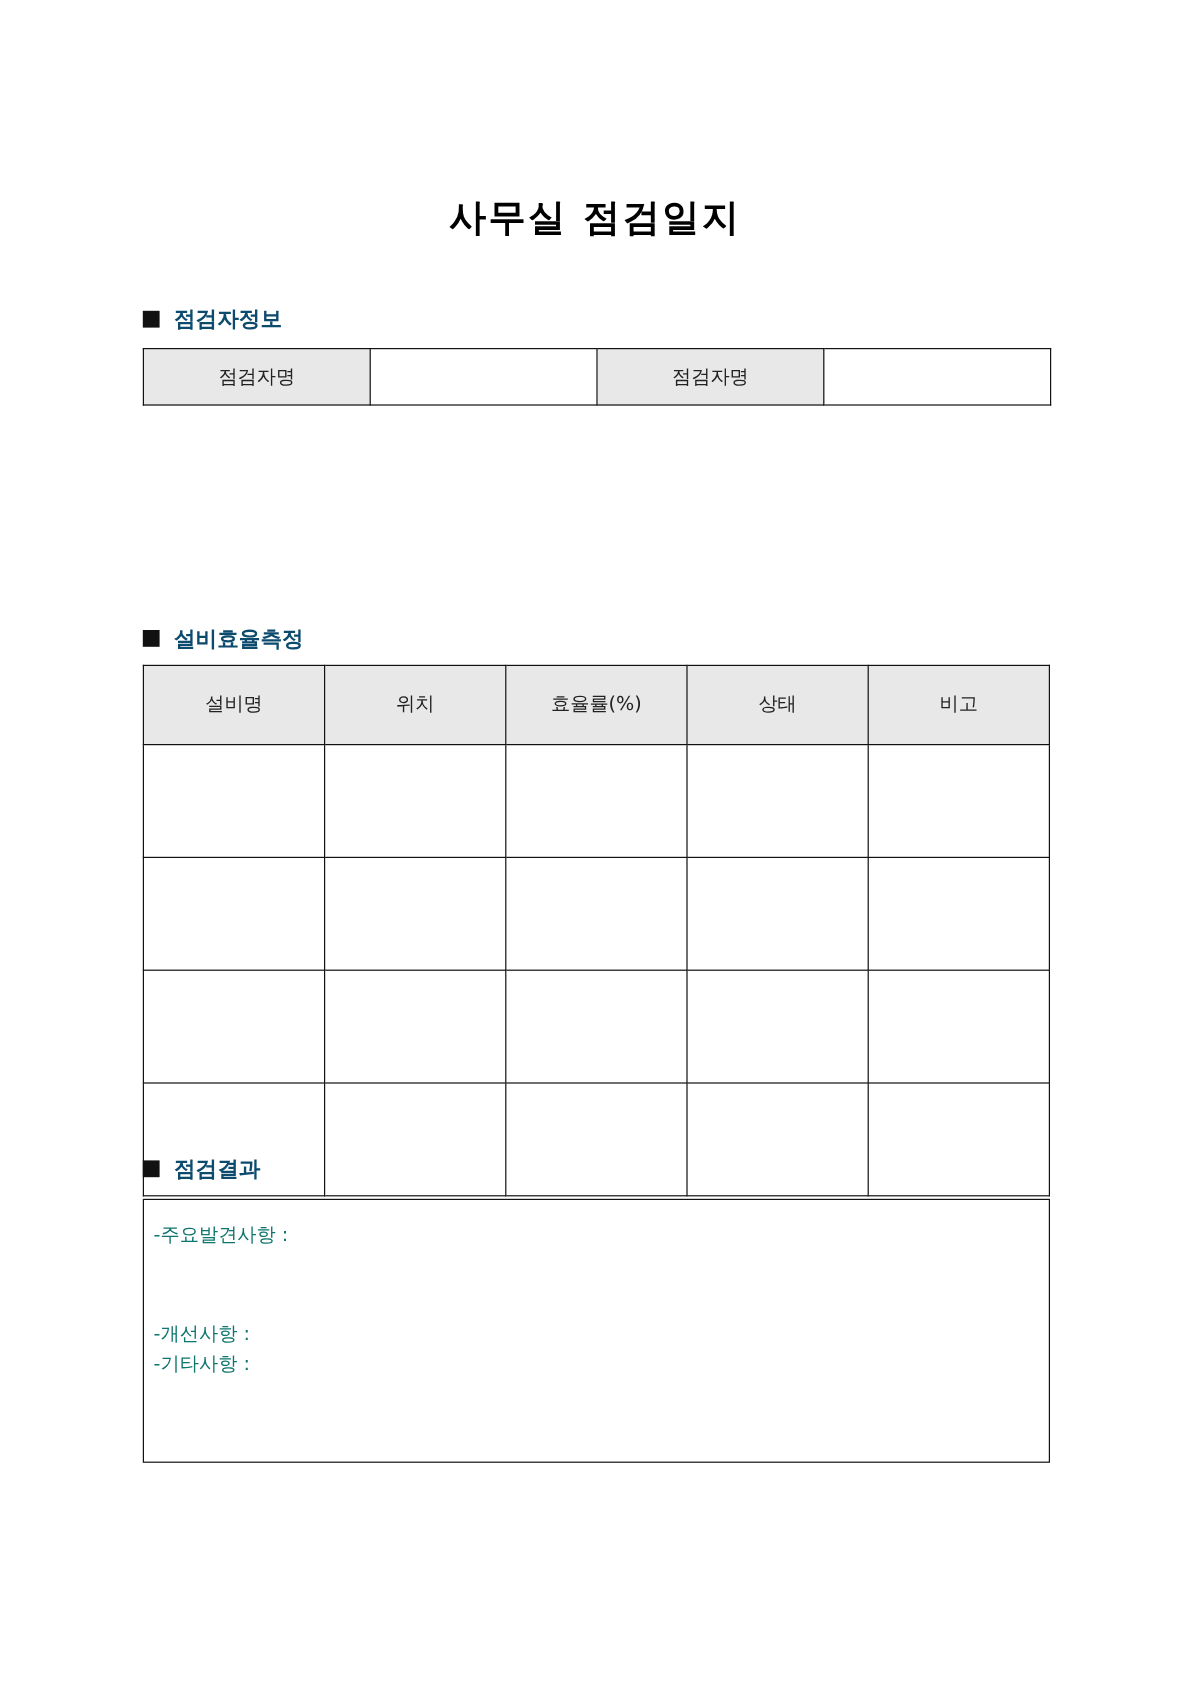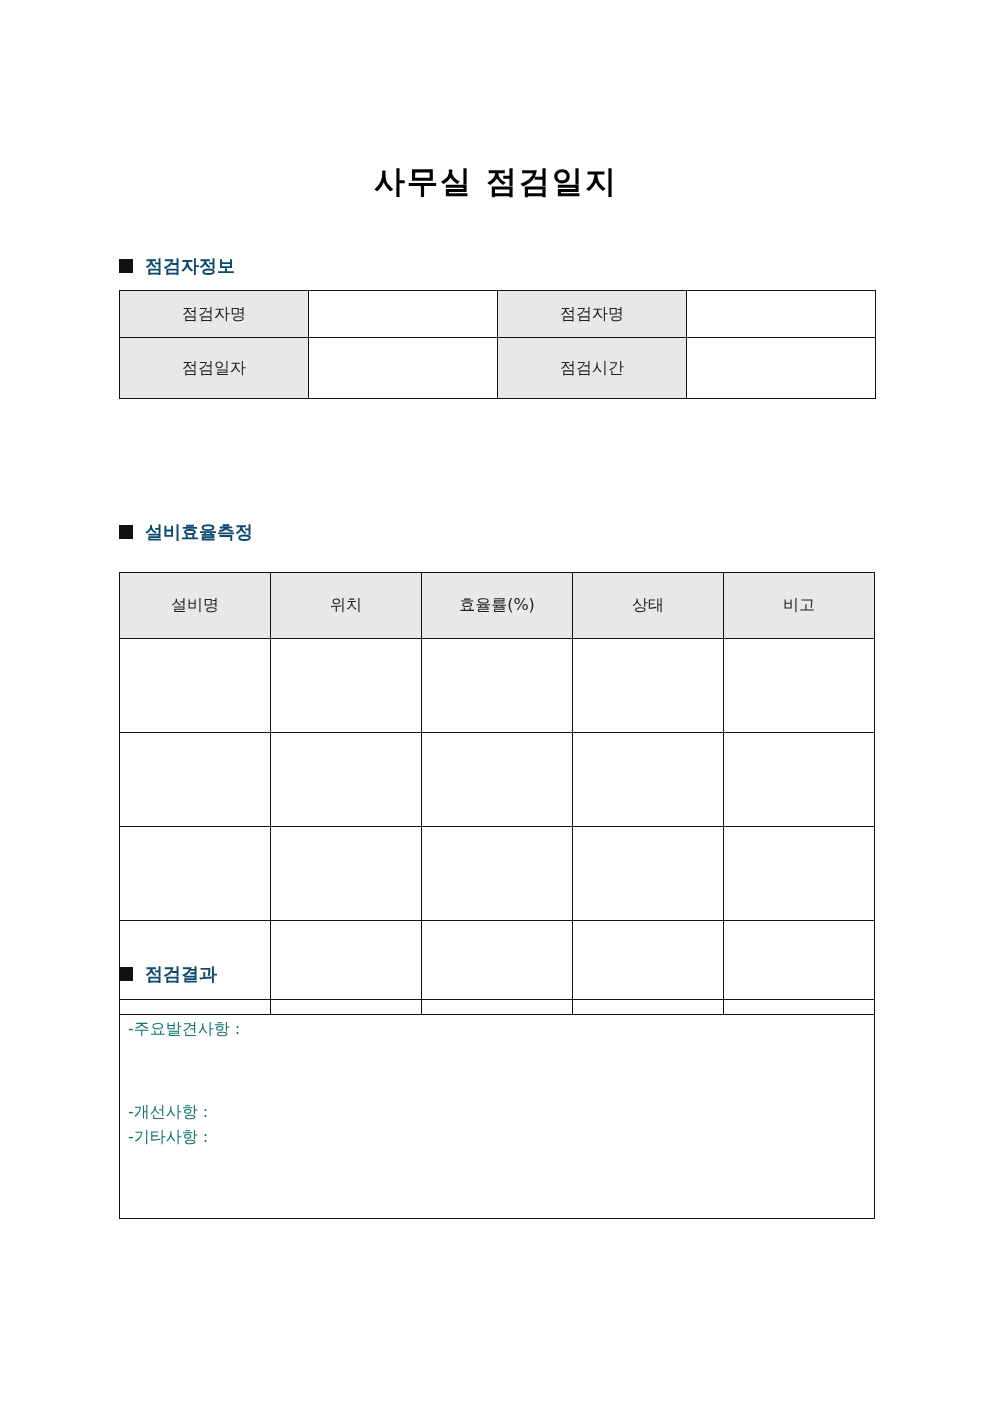--- a/index.html
+++ b/index.html
@@ -19,21 +19,21 @@
       display: inline-block; width: 14px; height: 14px; background: #111; margin-right: 12px;
     }
     table { border-collapse: collapse; position: absolute; table-layout: fixed; }
     td, th {
       border: 1.5px solid #111; font-size: 16px; font-weight: normal; text-align: center;
       padding: 12px; color: #222;
     }
     .lbl { background: #e8e8e8; }
     #info-table { left: 119px; top: 290px; width: 756px; }
     #info-table col { width: 189px; }
-    #eff-table { left: 119px; top: 572px; width: 756px; }
+    #eff-table { left: 119px; top: 554px; width: 756px; }
     #eff-table th { background: #e8e8e8; height: 41px; }
     #eff-table td { height: 69px; }
     .result-box {
       position: absolute; left: 119px; top: 999px; width: 754px; height: 218px;
       border: 1.5px solid #111;
     }
     .result-line {
       position: absolute; left: 8px; font-size: 16px; color: #0f766e;
     }
   </style>
@@ -52,26 +52,20 @@
       <col>
       <col>
       <col>
       <col>
     </colgroup>
   <tbody>
       <tr style="height:47px;">
     <td class="lbl">점검자명</td>
     <td></td>
     <td class="lbl">점검자명</td>
-    <td></td>
-  </tr>
-  <tr style="height:61px;">
-    <td class="lbl">점검일자</td>
-    <td></td>
-    <td class="lbl">점검시간</td>
     <td></td>
   </tr>
 </tbody>
   </table>
 
 <div class="section-heading" style="top:520px;">
   <span class="sq"></span>
   <span>설비효율측정</span>
 </div>
 

